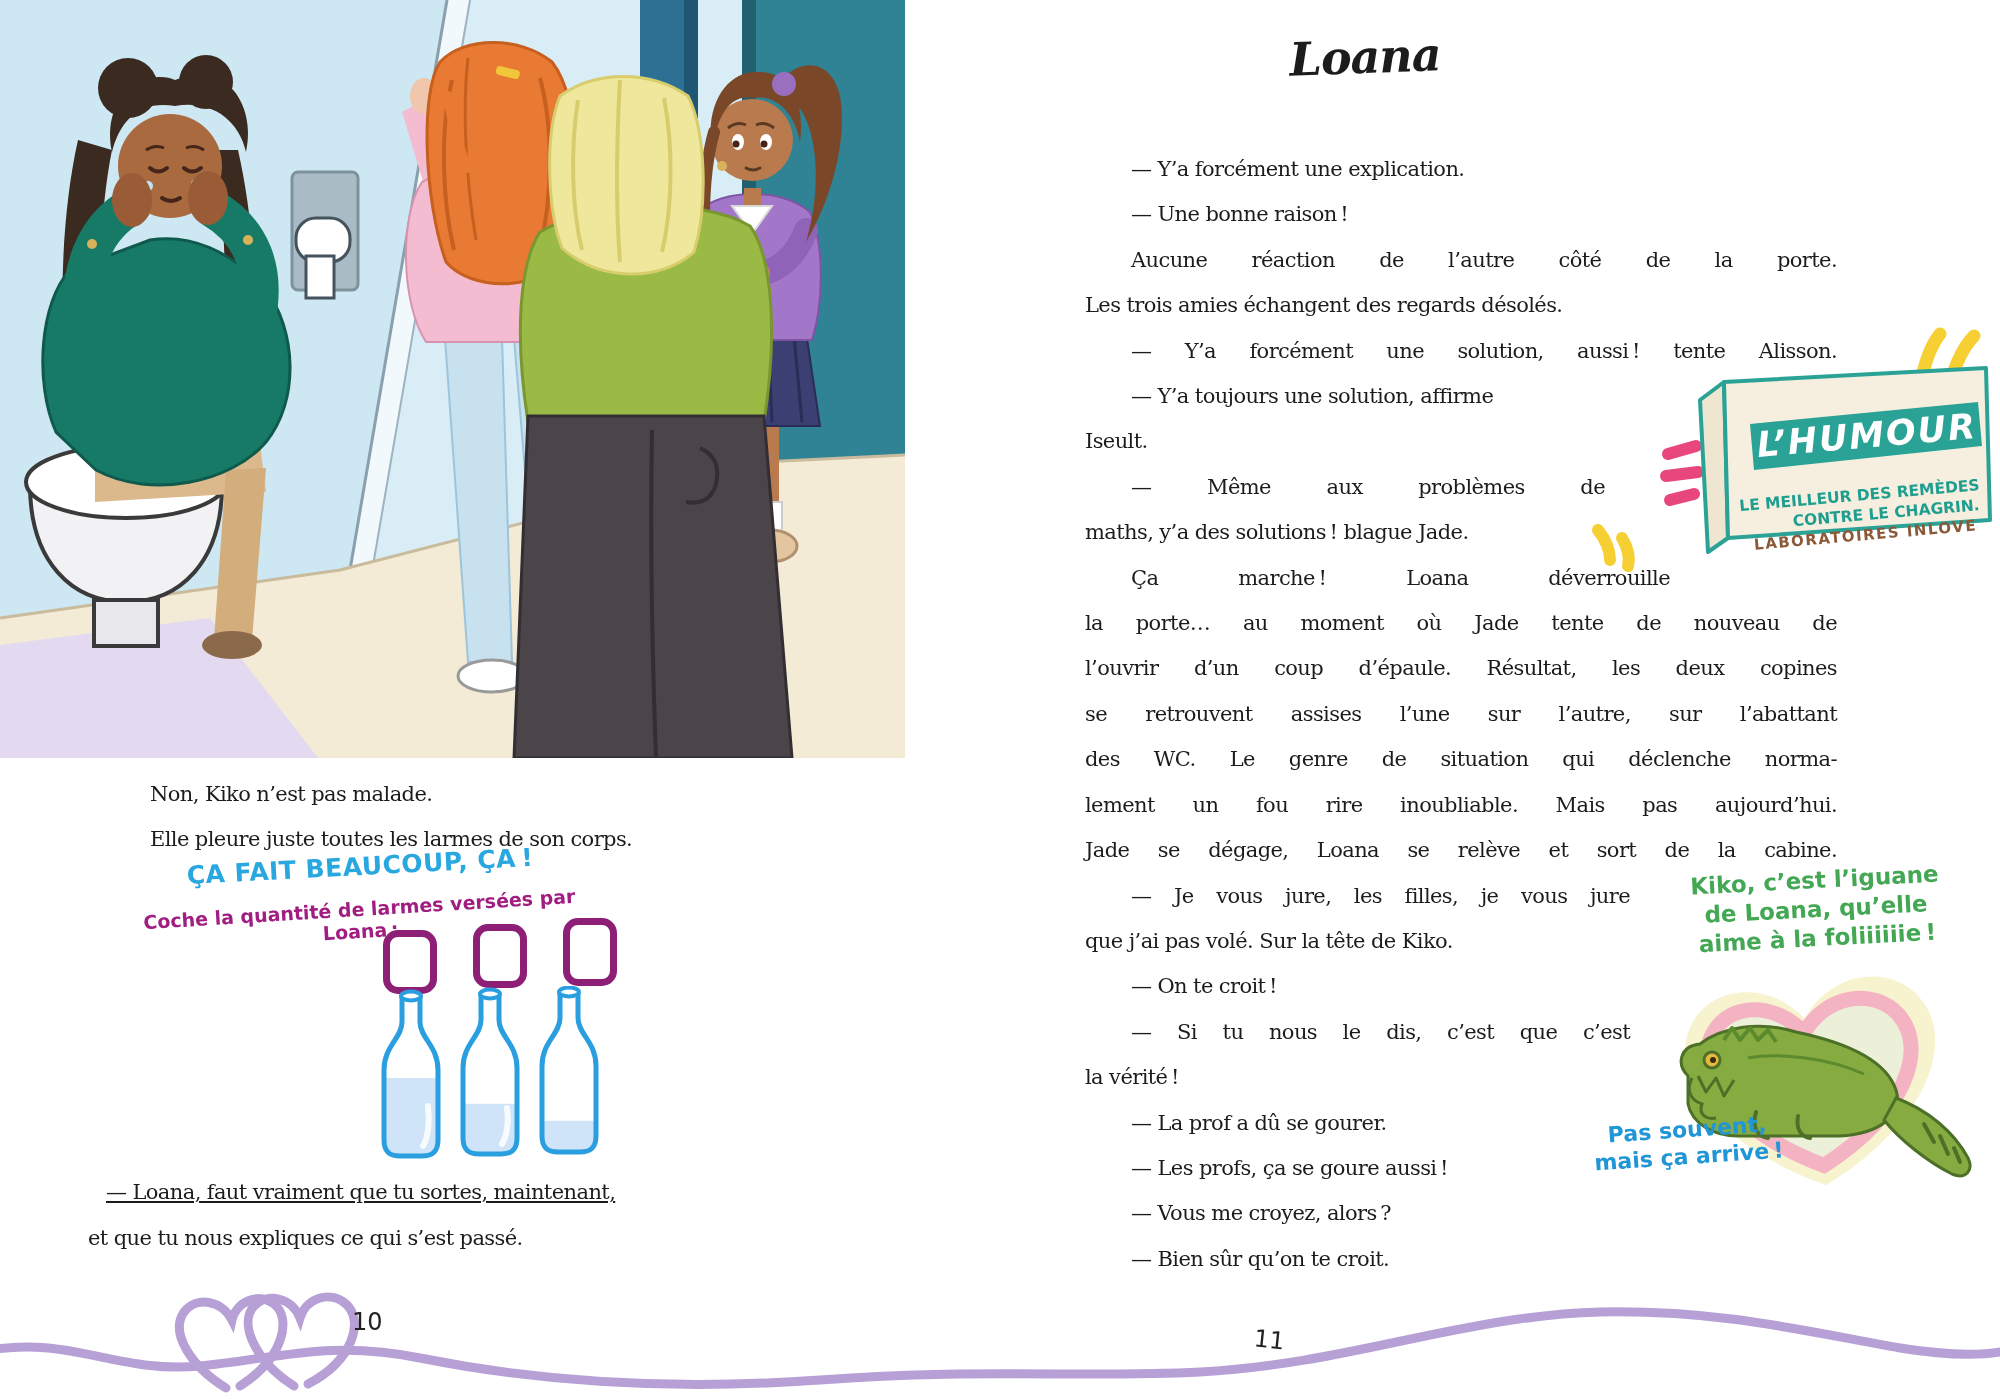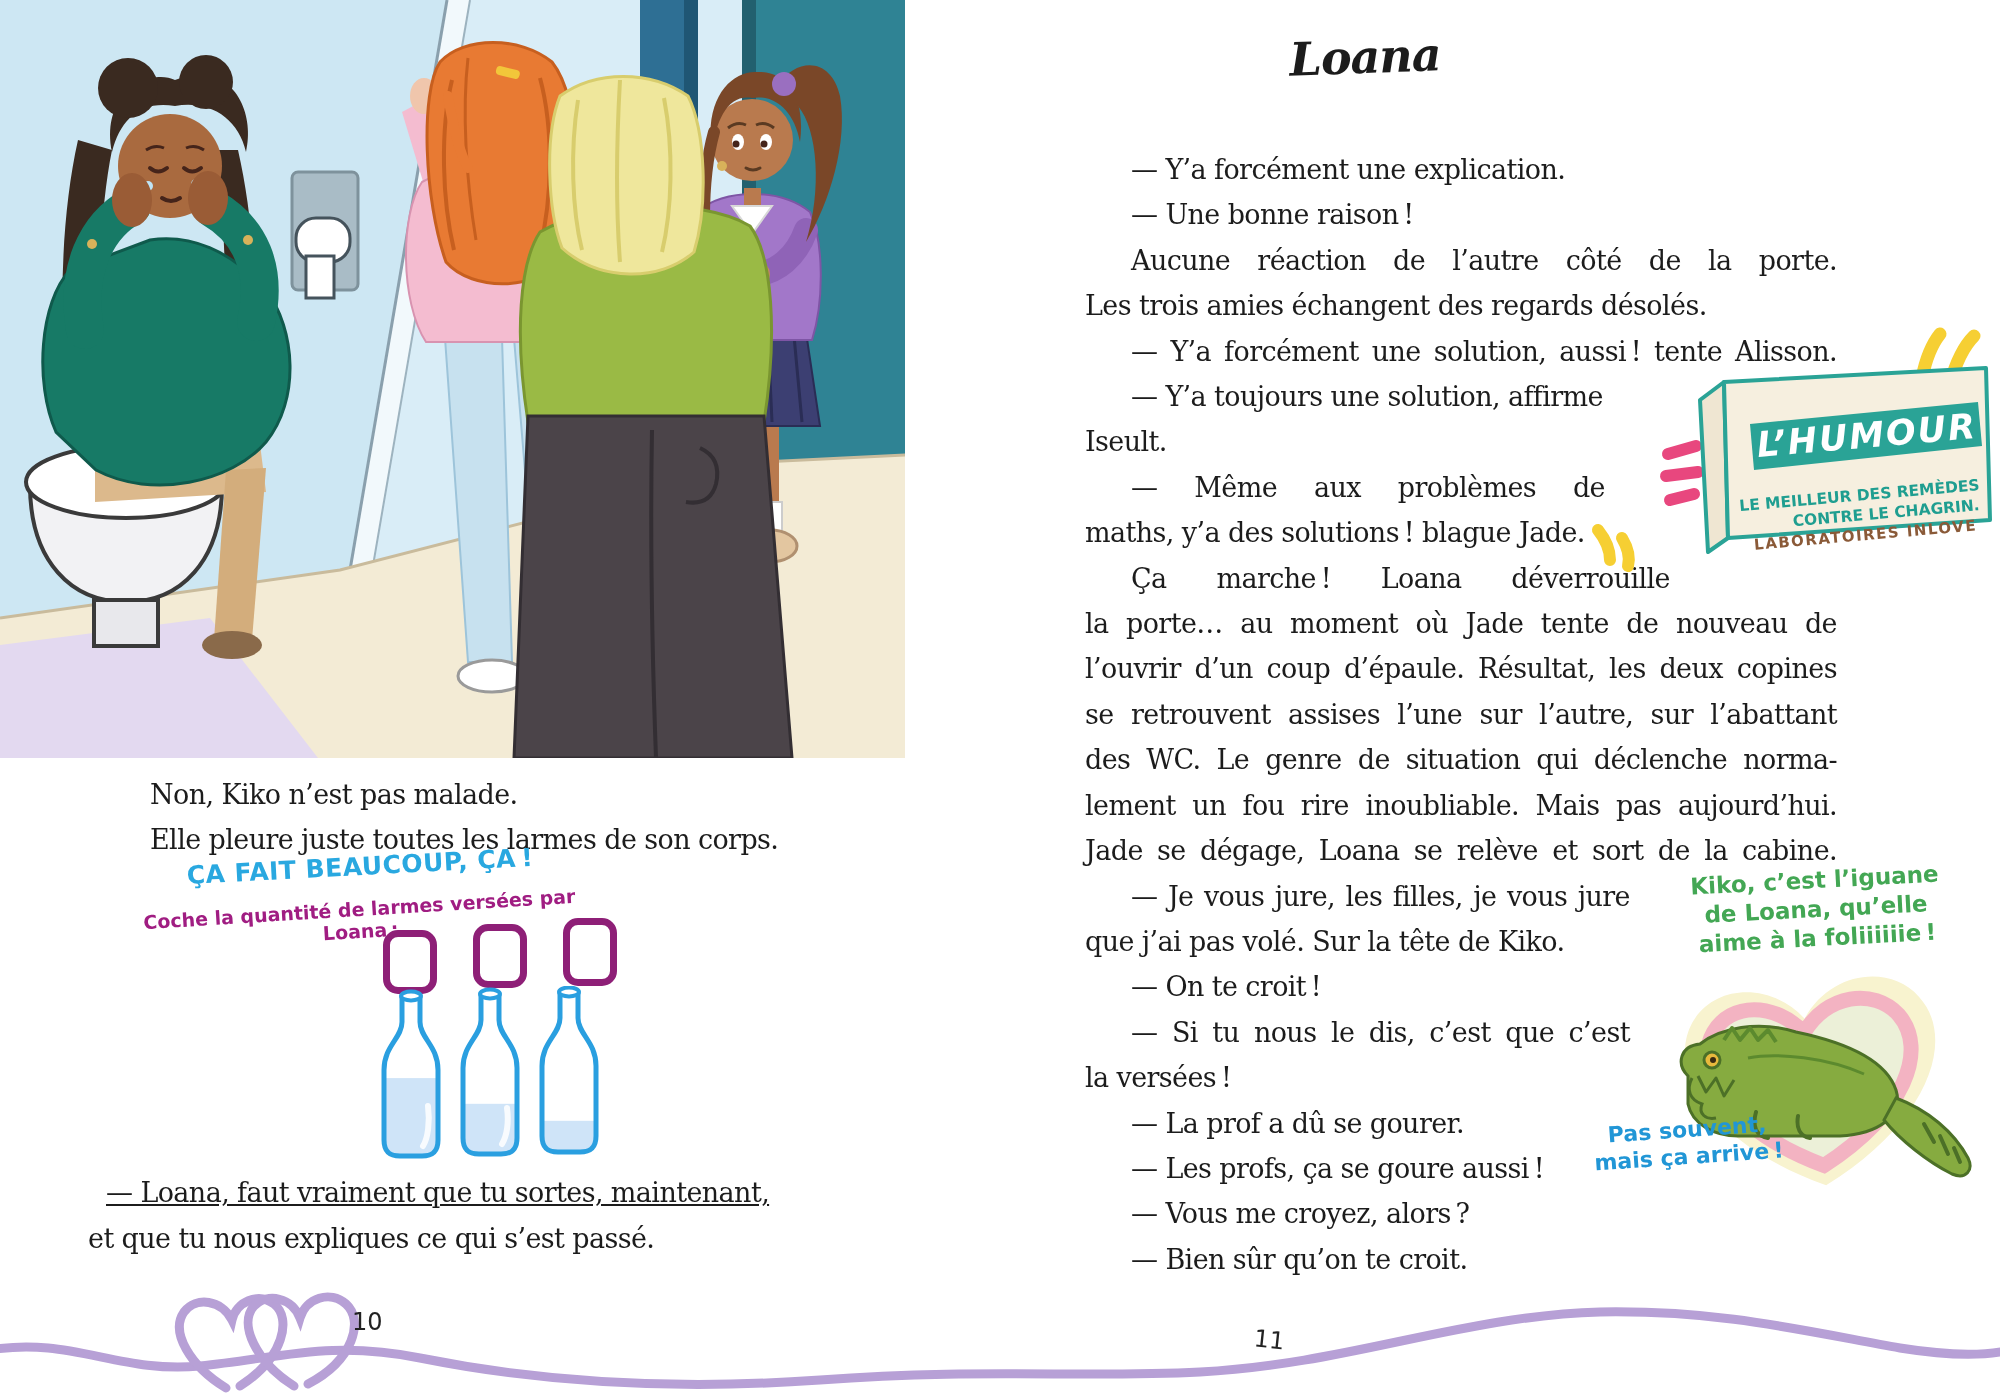--- a/index.html
+++ b/index.html
@@ -1,21 +1,21 @@
 <!DOCTYPE html>
 <html><head>
 <meta charset="utf-8">
 <style>
   html,body{margin:0;padding:0;background:#ffffff;}
   body{width:2000px;height:1400px;font-family:"DejaVu Serif",serif;color:#1c1c1c;}
   .spread{position:relative;width:2000px;height:1400px;background:#fff;overflow:hidden;}
   .abs{position:absolute;}
 
   
-  .bline{font-size:27px;line-height:45.4px;letter-spacing:-0.6px;white-space:nowrap;}
+  .bline{font-size:21px;line-height:45.4px;letter-spacing:-0.6px;white-space:nowrap;}
   .stretch{white-space:normal;text-align:justify;text-align-last:justify;}
   .indent{text-indent:46px;}
   .w520{width:520px;}.w545{width:545px;}.w565{width:565px;}.w585{width:585px;}
 
   .rp-col{position:absolute;left:1085px;top:147px;width:752px;}
   .rp-title{position:absolute;left:1085px;top:30px;width:560px;text-align:center;
     font-style:italic;font-weight:700;font-size:46px;transform:rotate(-2deg);letter-spacing:-1px;}
 
   .lp-p1{position:absolute;left:150px;top:772px;}
   .lp-p2-1{position:absolute;left:106px;top:1170px;text-decoration:underline;}
@@ -232,21 +232,21 @@
     <div class="bline stretch">la porte… au moment où Jade tente de nouveau de</div>
     <div class="bline stretch">l’ouvrir d’un coup d’épaule. Résultat, les deux copines</div>
     <div class="bline stretch">se retrouvent assises l’une sur l’autre, sur l’abattant</div>
     <div class="bline stretch">des WC. Le genre de situation qui déclenche norma-</div>
     <div class="bline stretch">lement un fou rire inoubliable. Mais pas aujourd’hui.</div>
     <div class="bline stretch">Jade se dégage, Loana se relève et sort de la cabine.</div>
     <div class="bline indent stretch w545">— Je vous jure, les filles, je vous jure</div>
     <div class="bline">que j’ai pas volé. Sur la tête de Kiko.</div>
     <div class="bline indent">— On te croit !</div>
     <div class="bline indent stretch w545">— Si tu nous le dis, c’est que c’est</div>
-    <div class="bline">la versées !</div>
+    <div class="bline">la vérité !</div>
     <div class="bline indent">— La prof a dû se gourer.</div>
     <div class="bline indent">— Les profs, ça se goure aussi !</div>
     <div class="bline indent">— Vous me croyez, alors ?</div>
     <div class="bline indent">— Bien sûr qu’on te croit.</div>
   </div>
 
   <svg class="abs" style="left:1570px;top:318px" width="430" height="280" viewBox="0 0 430 280">
     <path d="M352,60 C356,40 362,26 370,16" fill="none" stroke="#f6cf33" stroke-width="13" stroke-linecap="round"></path>
     <path d="M380,66 C386,44 394,28 404,18" fill="none" stroke="#f6cf33" stroke-width="13" stroke-linecap="round"></path>
     <path d="M98,136 L126,128" fill="none" stroke="#e8477e" stroke-width="12" stroke-linecap="round"></path>

